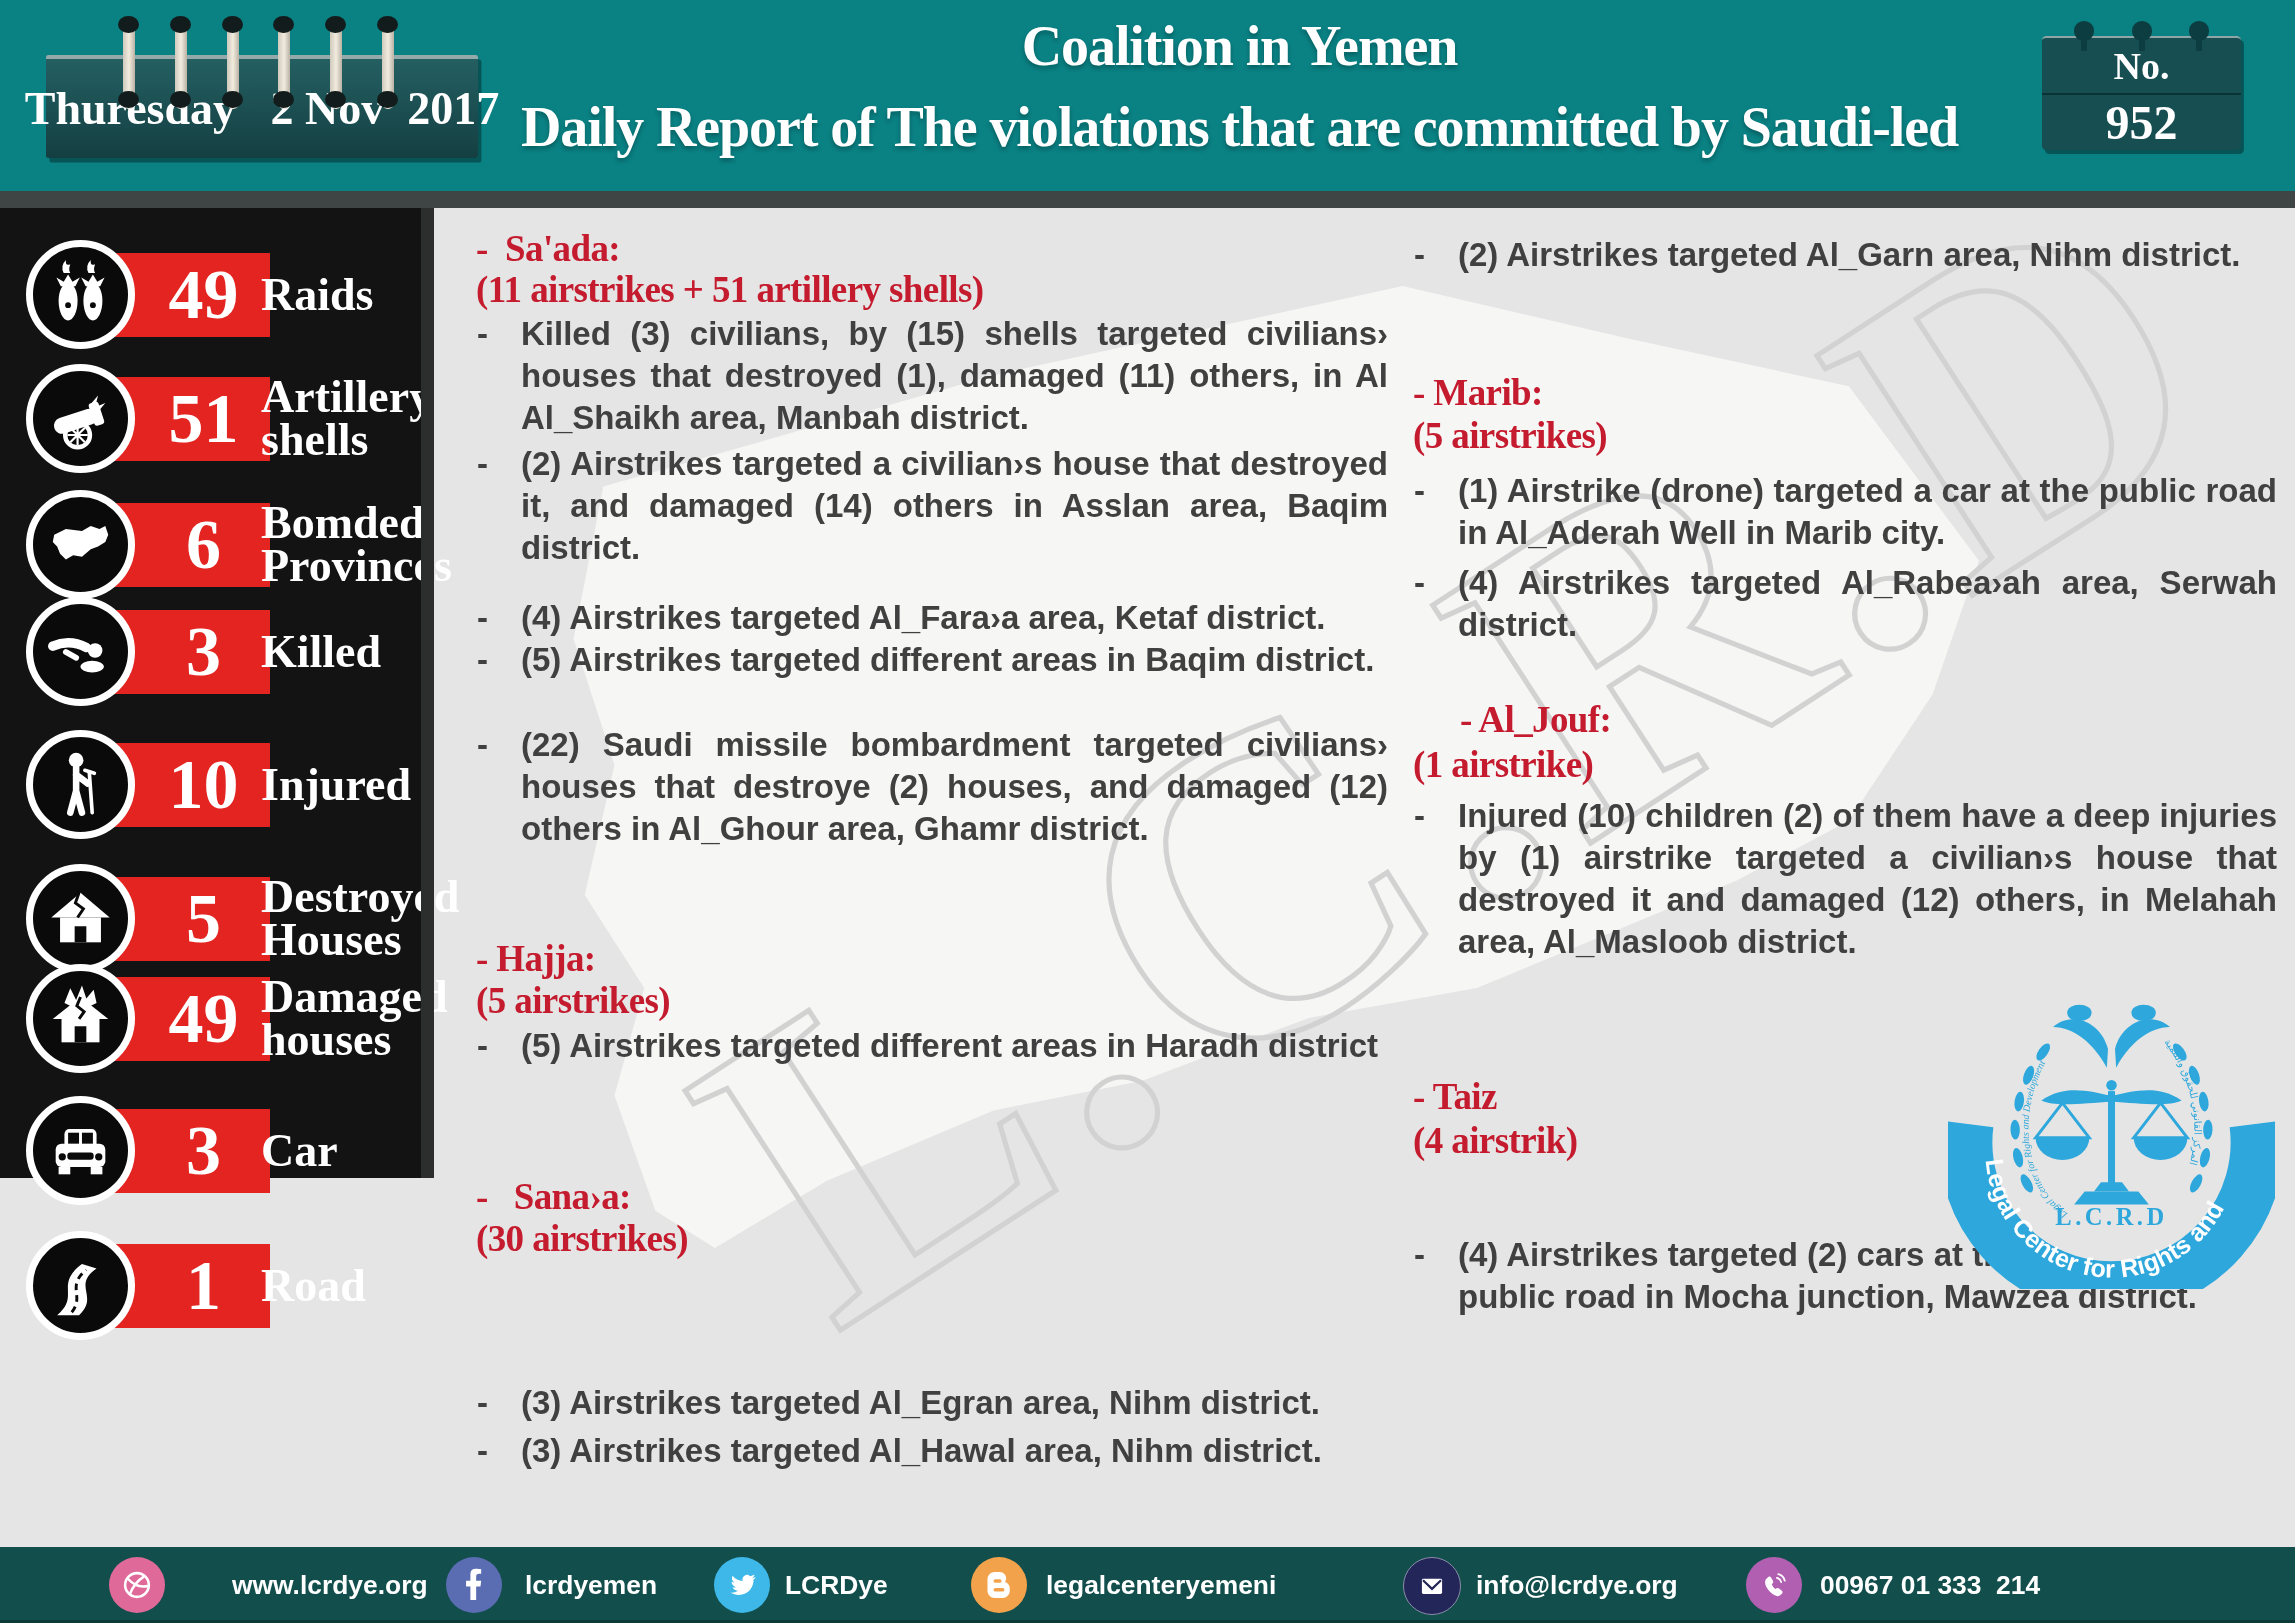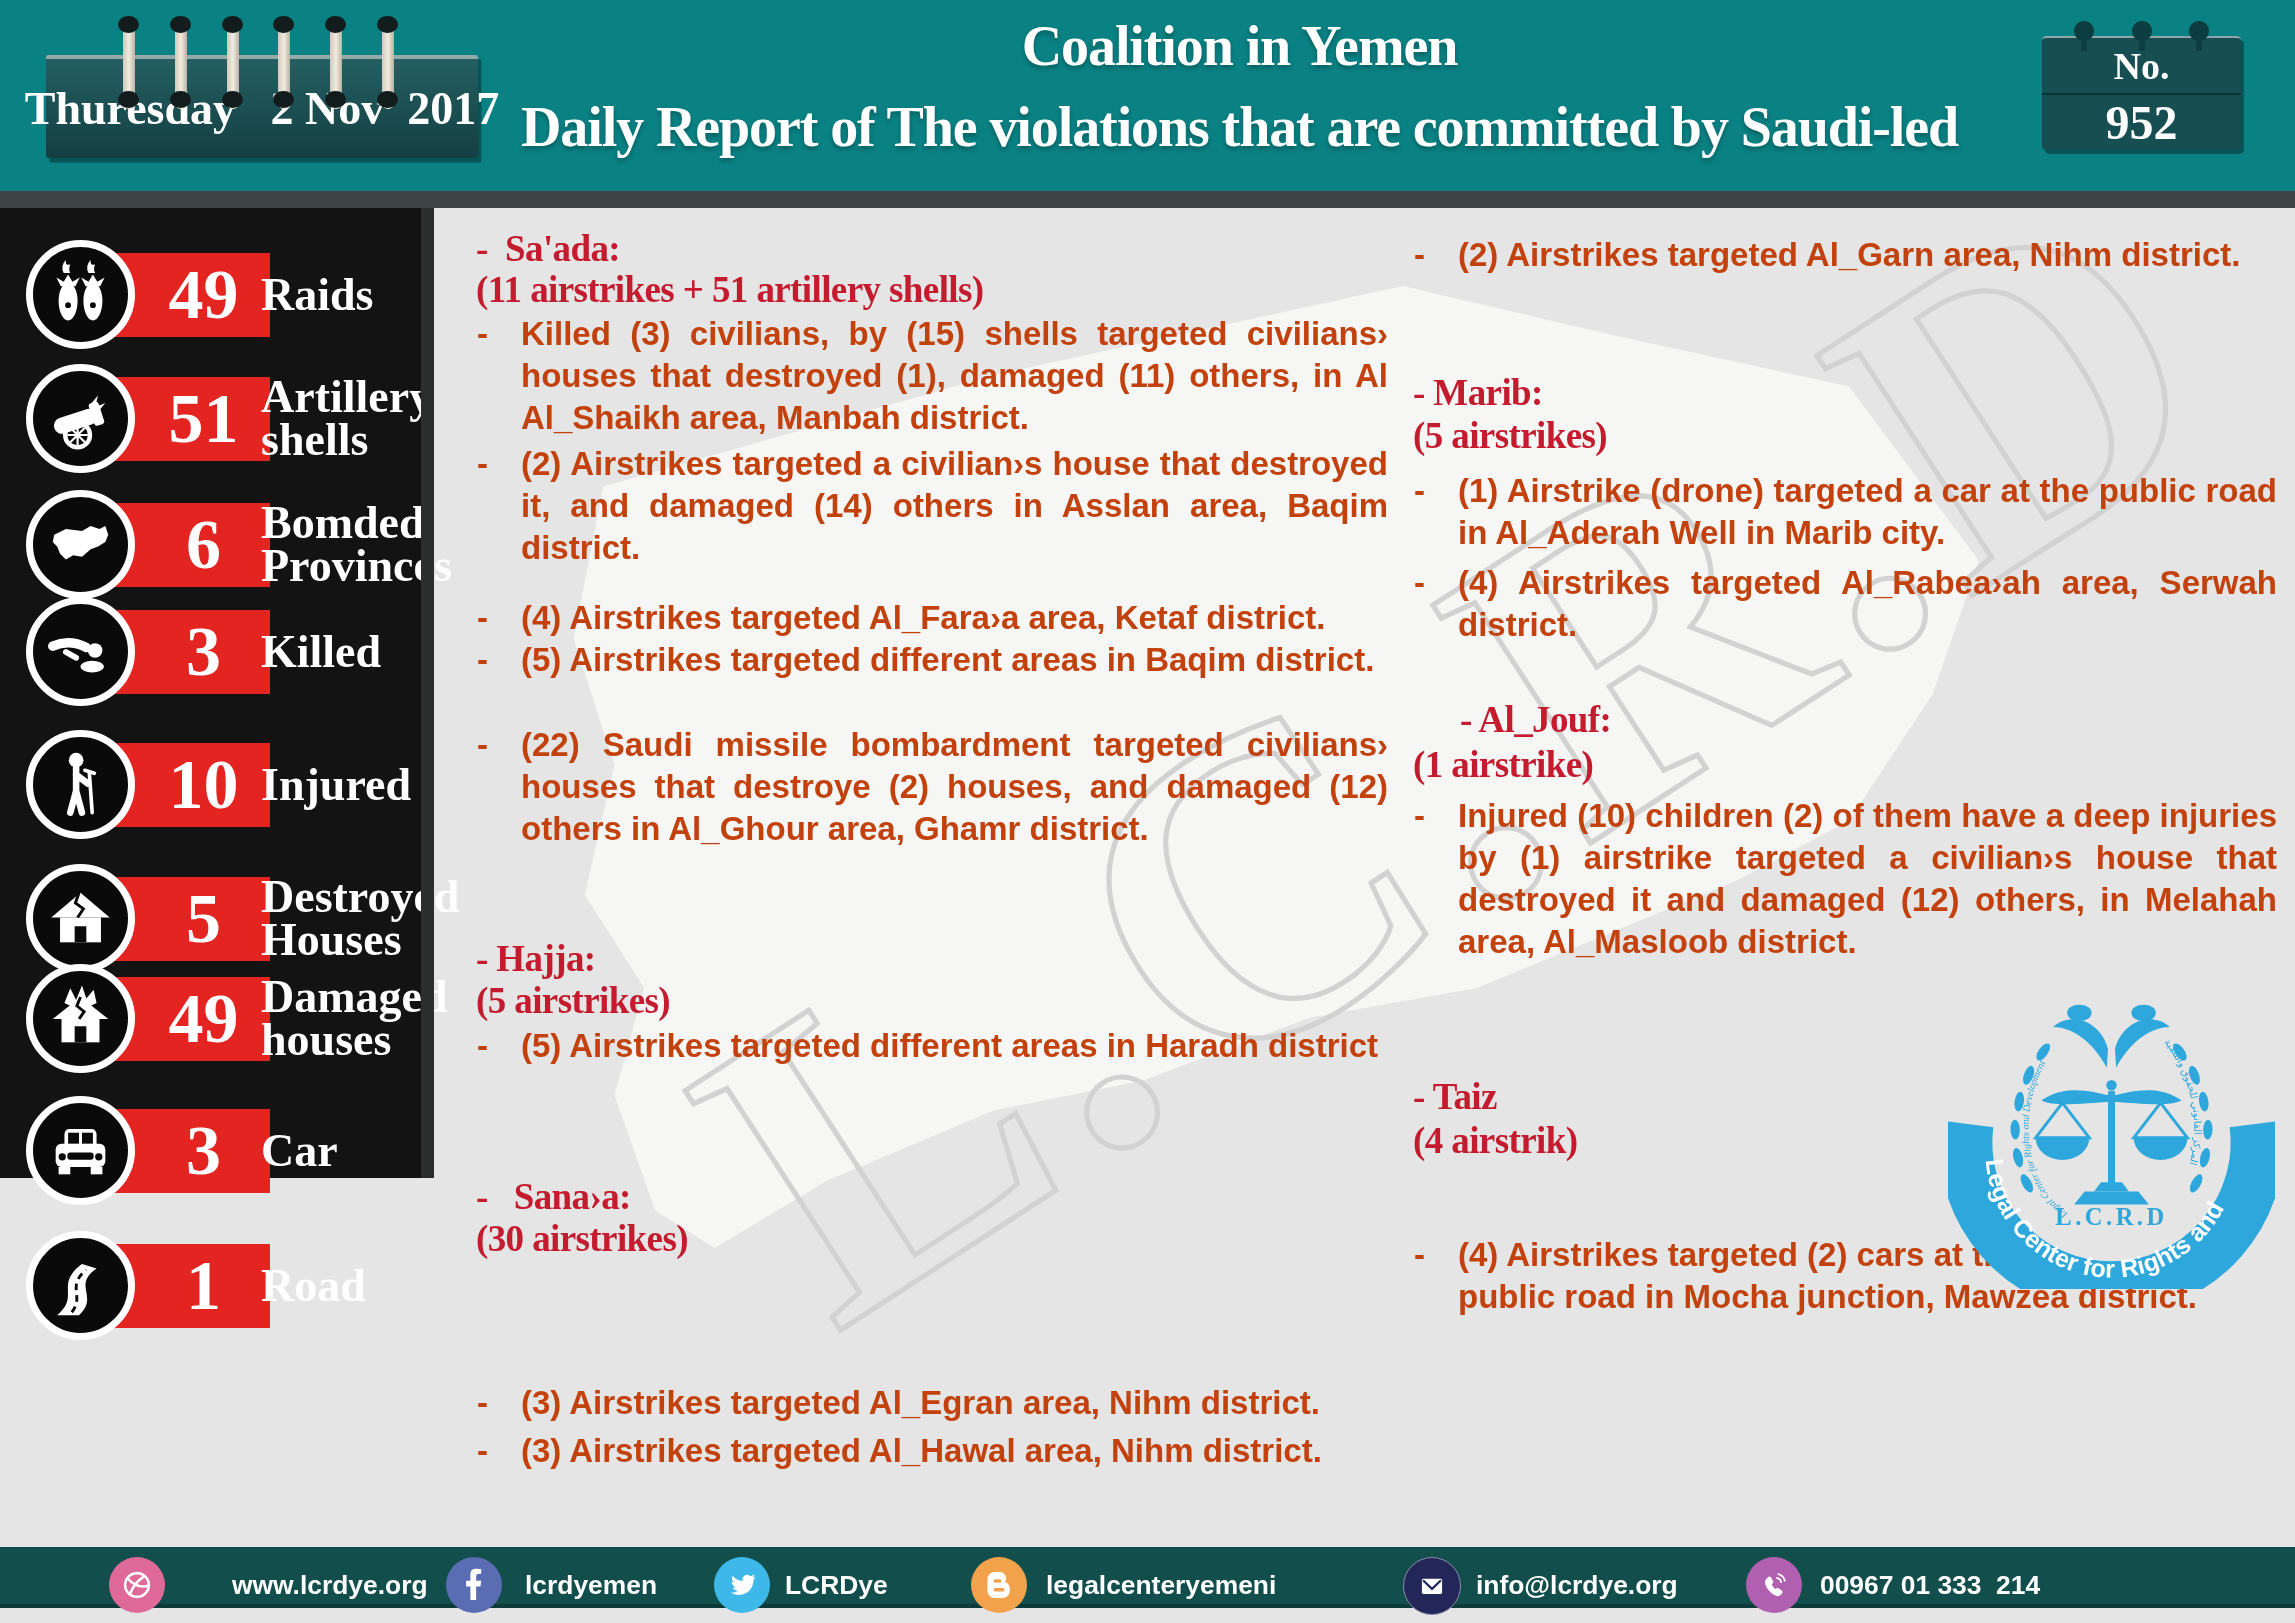--- a/index.html
+++ b/index.html
@@ -42,32 +42,32 @@
       font-family:"Liberation Serif",serif;font-weight:bold;font-size:70px;line-height:84px;}
   .stat .label{position:absolute;left:261px;top:50%;transform:translateY(-50%);color:#fff;width:172px;
       font-family:"Liberation Serif",serif;font-weight:bold;font-size:46px;line-height:.95;}
   
   .wm-map{position:absolute;left:436px;top:208px;width:1859px;height:1337px;pointer-events:none;}
   .wm-text{position:absolute;left:643px;top:585px;width:1377px;text-align:center;
       font-family:"Liberation Serif",serif;font-weight:bold;font-size:436px;letter-spacing:17px;
       color:transparent;-webkit-text-stroke:5.2px #d2d2d2;transform:rotate(-33deg);pointer-events:none;}
   .h-red{position:absolute;color:#c51b2e;font-family:"Liberation Serif",serif;font-weight:bold;
       font-size:37px;line-height:1;white-space:pre;letter-spacing:-0.6px;}
-  .bullet{position:absolute;font-weight:bold;font-size:33px;line-height:42px;color:#c2410c;
+  .bullet{position:absolute;font-weight:bold;font-size:33px;line-height:42px;color:#404040;
       text-align:justify;padding-left:45px;box-sizing:border-box;}
   .bullet::before{content:"-";position:absolute;left:1.1px;top:0;}
   .bullet.single{text-align:left;}
   .bullet.prewrap{white-space:pre-line;text-align:left;}
   .c1{left:476px;width:912px;}
   .c2{left:1413px;width:864px;}
   .indent{padding-left:47px;}
   
   .logo{position:absolute;left:1948px;top:996px;width:327px;height:293px;}
   
-  .footer{position:absolute;left:0;top:1547px;width:2295px;height:61px;background:#124e4c;
+  .footer{position:absolute;left:0;top:1547px;width:2295px;height:77px;background:#124e4c;
       border-bottom:4.6px solid #0b3a39;box-sizing:border-box;}
   .f-item{position:absolute;top:0;height:77px;}
   .f-circ{position:absolute;top:10.3px;width:56px;height:56px;border-radius:50%;display:flex;
       align-items:center;justify-content:center;}
   .f-circ svg{width:36px;height:36px;}
   .f-label{position:absolute;top:0;color:#fff;font-weight:bold;font-size:26.4px;line-height:77px;white-space:pre;}
   .fc-www{background:#df6a9a}.fc-fb{background:#5a6cb2}.fc-tw{background:#3eb8e8}
   .fc-bl{background:#f2a24b}.fc-em{background:#232658;border:1.7px solid #8a8ca8}.fc-ph{background:#b160b1}
 </style>
 </head>

